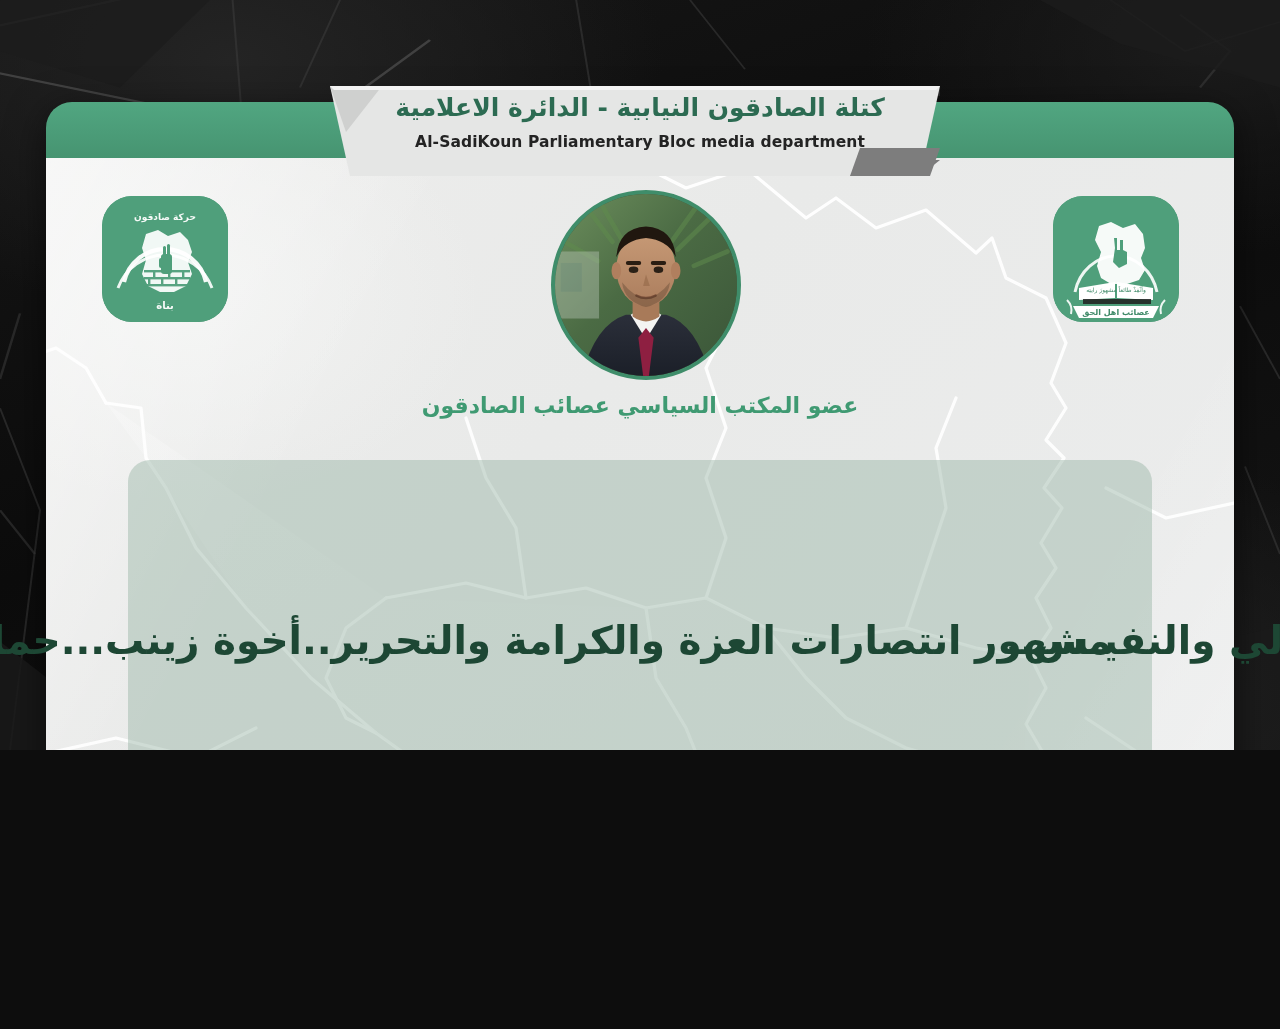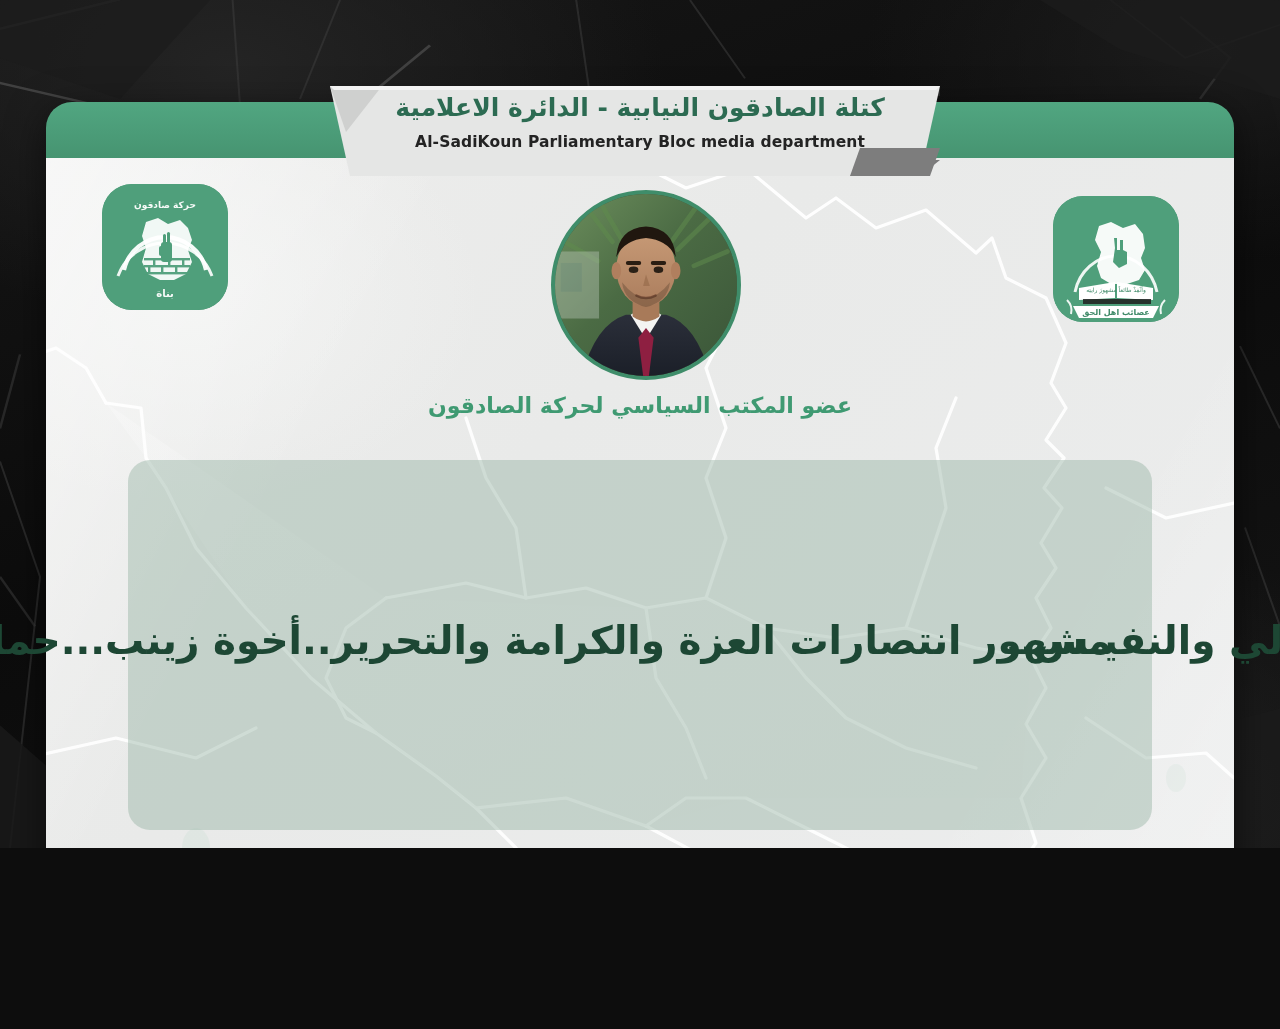--- a/index.html
+++ b/index.html
@@ -10,21 +10,21 @@
     height: 1029px;
     overflow: hidden;
     background: #0d0d0d;
     font-family: "DejaVu Sans", "Liberation Sans", sans-serif;
   }
 
   
   .stage {
     position: relative;
     width: 1280px;
-    height: 848px;
+    height: 750px;
     background: #ffffff;
     overflow: hidden;
   }
 
   .bg-dark {
     position: absolute;
     inset: 0;
     background:
       radial-gradient(ellipse 700px 420px at 18% 8%, #242424 0%, rgba(20,20,20,0) 62%),
       radial-gradient(ellipse 620px 380px at 86% 94%, #202020 0%, rgba(16,16,16,0) 66%),
@@ -131,21 +131,21 @@
   .logo {
     position: absolute;
     width: 126px;
     height: 126px;
     border-radius: 30px;
     background: linear-gradient(160deg, #4f9f7b 0%, #45906e 100%);
     z-index: 6;
     overflow: hidden;
   }
   .logo svg { display: block; width: 100%; height: 100%; }
-  .logo-left  { left: 102px; top: 184px; text-align: center; }
+  .logo-left  { left: 102px; top: 196px; text-align: center; }
   .logo-right { left: 1053px; top: 196px; }
 
   
   .portrait {
     position: absolute;
     left: 551px;
     top: 190px;
     width: 190px;
     height: 190px;
     border-radius: 50%;
@@ -444,21 +444,21 @@
       </g>
 
       <path d="M95 84 L92 96 L99 96 Z" fill="#9a6d4e" opacity="0.75"></path>
       <path d="M85 106 Q95 111 105 106" stroke="#7a4f39" stroke-width="2.6" fill="none" stroke-linecap="round"></path>
 
       <path d="M70 92 Q95 124 120 92 Q118 112 95 118 Q72 112 70 92 Z" fill="#3a2b1e" opacity="0.28"></path>
     </svg>
   </div>
 
   <div class="person">
-    <div class="person-role">عضو المكتب السياسي لحركة الصادقون</div>
+    <div class="person-role">عضو المكتب السياسي عصائب الصادقون</div>
   </div>
 
   <div class="quote-box">
     <div class="quote-line ql-0">٢٠ عاما مـن الجهـاد والتضحيـة وبـذل الغالي والنفيـس..</div>
     <div class="quote-line ql-1">مشهور انتصارات العزة والكرامة والتحرير..</div>
     <div class="quote-line ql-3">أخوة زينب...</div>
     <div class="quote-line ql-2">حماة الأرض والعرض والمقدسات</div>
     <div class="quote-line ql-4">عطاء يتجدد</div>
   </div>
 

